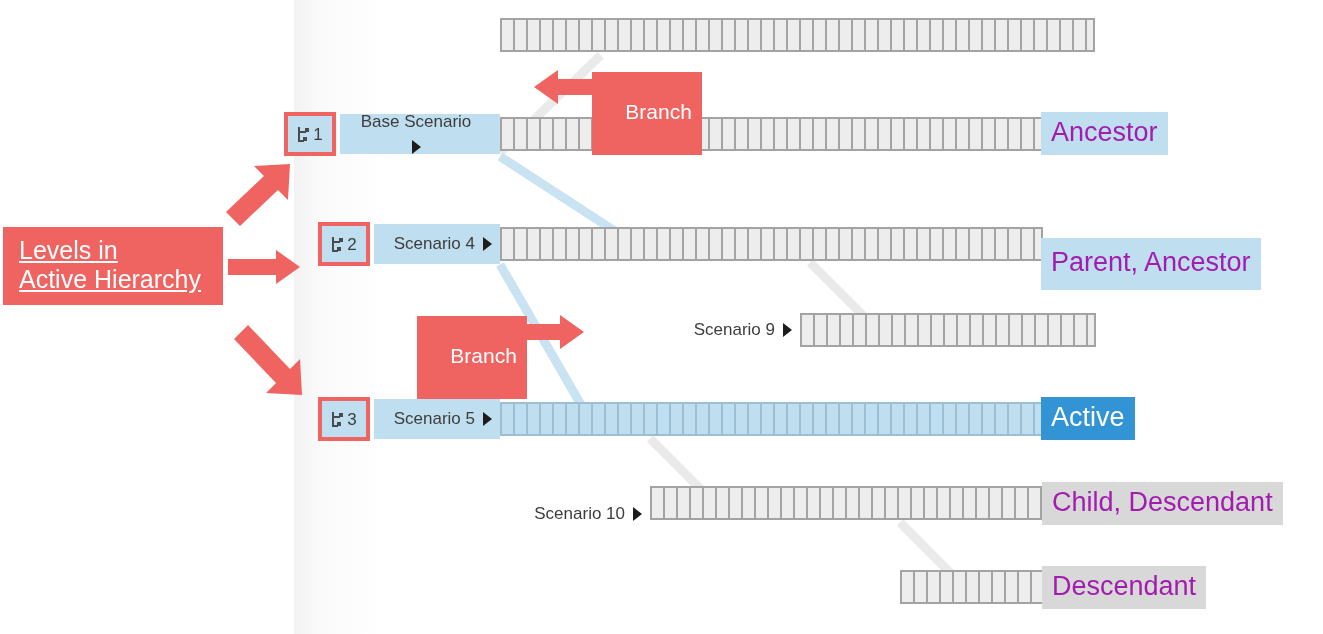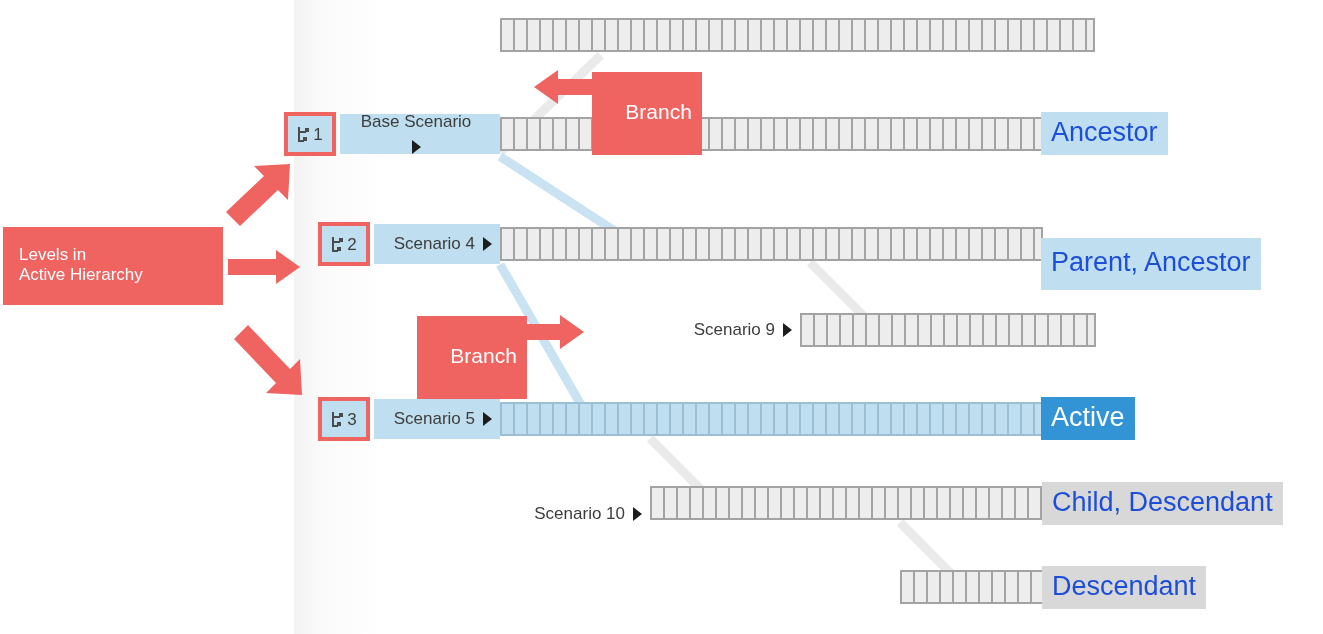--- a/index.html
+++ b/index.html
@@ -95,42 +95,42 @@
   
   .conn{position:absolute; transform-origin:0 50%; height:9px; border-radius:1px;}
   .conn.grey{background:#eaeaea;}
   .conn.blue{background:#c9e3f2;}
 
   
   .role{
     position:absolute;
     display:flex; align-items:center;
     font-size:27px;
-    color:#1d4ed8;
+    color:#a21caf;
     padding:3px 10px 6px 10px;
     box-sizing:border-box;
     white-space:nowrap;
     line-height:1.05;
   }
   .role.lt-blue{background:#bfdff0;}
   .role.grey{background:#d8d8d8;}
   .role.active{background:#3294d5;color:#ffffff;}
 
   
   .callout{
     position:absolute;
     background:#ef6461;
     color:#ffffff;
     font-size:21px;
     padding:4px 10px 7px 10px;
     line-height:1.15;
     box-sizing:border-box;
     white-space:pre;
   }
-  .callout.big{font-size:17px;padding:10px 14px 13px 16px;}
+  .callout.big{font-size:25px;padding:10px 14px 13px 16px;text-decoration:underline;}
 
   
   .arrow{position:absolute;}
   .arrow svg{display:block;}
 </style>
 </head>
 <body>
 
 <div id="stage">
 

